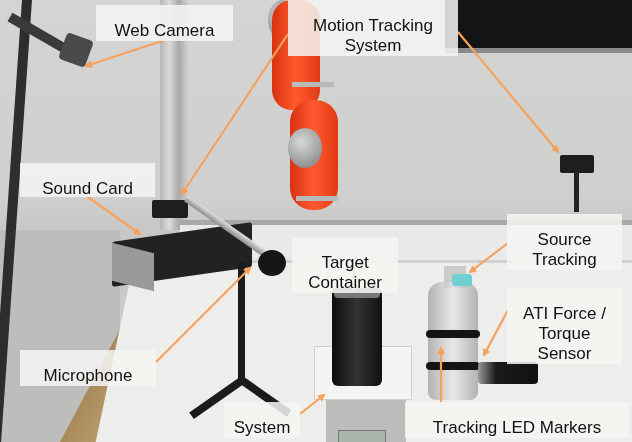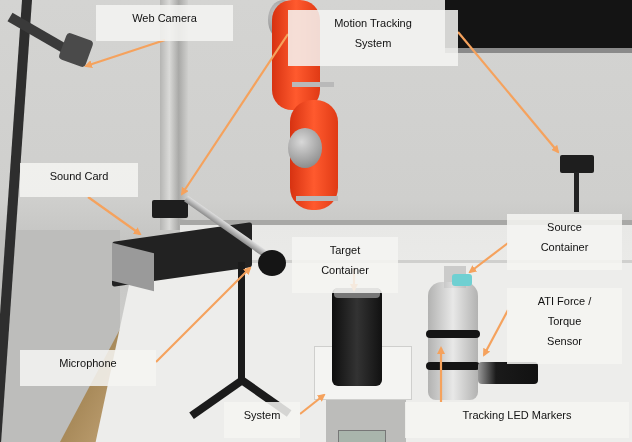--- a/index.html
+++ b/index.html
@@ -48,21 +48,21 @@
   .jar-rim{left:334px;top:288px;width:46px;height:10px;background:#777;border-radius:4px;}
   
   .bottle{left:428px;top:282px;width:50px;height:118px;background:linear-gradient(90deg,rgba(120,120,120,.5),rgba(230,230,230,.7),rgba(120,120,120,.5));border-radius:14px 14px 8px 8px;}
   .bottle-neck{left:444px;top:266px;width:22px;height:22px;background:rgba(180,180,180,.6);}
   .bottle-cap{left:452px;top:274px;width:20px;height:12px;background:#6fd0d2;border-radius:3px;}
   .holder{left:426px;top:330px;width:54px;height:8px;background:#141414;border-radius:4px;}
   .holder2{left:426px;top:362px;width:54px;height:8px;background:#141414;border-radius:4px;}
   .sensor{left:478px;top:362px;width:60px;height:22px;background:linear-gradient(90deg,#9a9a9a,#1a1a1a 30%,#111);border-radius:4px;}
 
   
-  .label{position:absolute;background:rgba(245,245,242,0.86);color:#111;font-size:11px;line-height:20px;text-align:center;padding:3px 8px;box-sizing:border-box;white-space:pre-line;}
+  .label{position:absolute;background:rgba(245,245,242,0.86);color:#111;font-size:17px;line-height:20px;text-align:center;padding:16px 8px;box-sizing:border-box;white-space:pre-line;}
   svg.arrows{position:absolute;left:0;top:0;width:632px;height:442px;pointer-events:none;}
 </style>
 </head>
 <body>
 
 <div id="scene">
 
   <div class="abs monitor"></div>
   <div class="abs monitor-edge"></div>
   <div class="abs rail"></div>
@@ -116,26 +116,26 @@
       <line x1="354" y1="269" x2="354" y2="290"></line>
       <line x1="508" y1="243" x2="470" y2="272"></line>
       <line x1="508" y1="310" x2="484" y2="355"></line>
       <line x1="156" y1="362" x2="250" y2="268"></line>
       <line x1="300" y1="414" x2="324" y2="395"></line>
       <line x1="441" y1="402" x2="441" y2="348"></line>
     </g>
   </svg>
 
   <div class="label" style="left:96px;top:5px;width:137px;height:36px;">Web Camera</div>
-  <div class="label" style="left:288px;top:10px;width:170px;height:56px;">Motion Tracking
+  <div class="label" style="left:288px;top:0;width:170px;height:56px;">Motion Tracking
 System</div>
-  <div class="label" style="left:20px;top:163px;width:118px;height:34px;">Sound Card</div>
+  <div class="label" style="left:20px;top:163px;width:135px;height:34px;">Sound Card</div>
   <div class="label" style="left:292px;top:220px;width:106px;height:56px;margin-top:17px;">Target
 Container</div>
   <div class="label" style="left:507px;top:214px;width:115px;height:56px;">Source
-Container</div>
+Tracking</div>
   <div class="label" style="left:507px;top:272px;width:115px;height:76px;margin-top:16px;">ATI Force /
 Torque
 Sensor</div>
   <div class="label" style="left:20px;top:350px;width:136px;height:36px;">Microphone</div>
   <div class="label" style="left:224px;top:402px;width:76px;height:36px;">System</div>
   <div class="label" style="left:405px;top:402px;width:224px;height:36px;">Tracking LED Markers</div>
 </div>
 
 </body></html>

